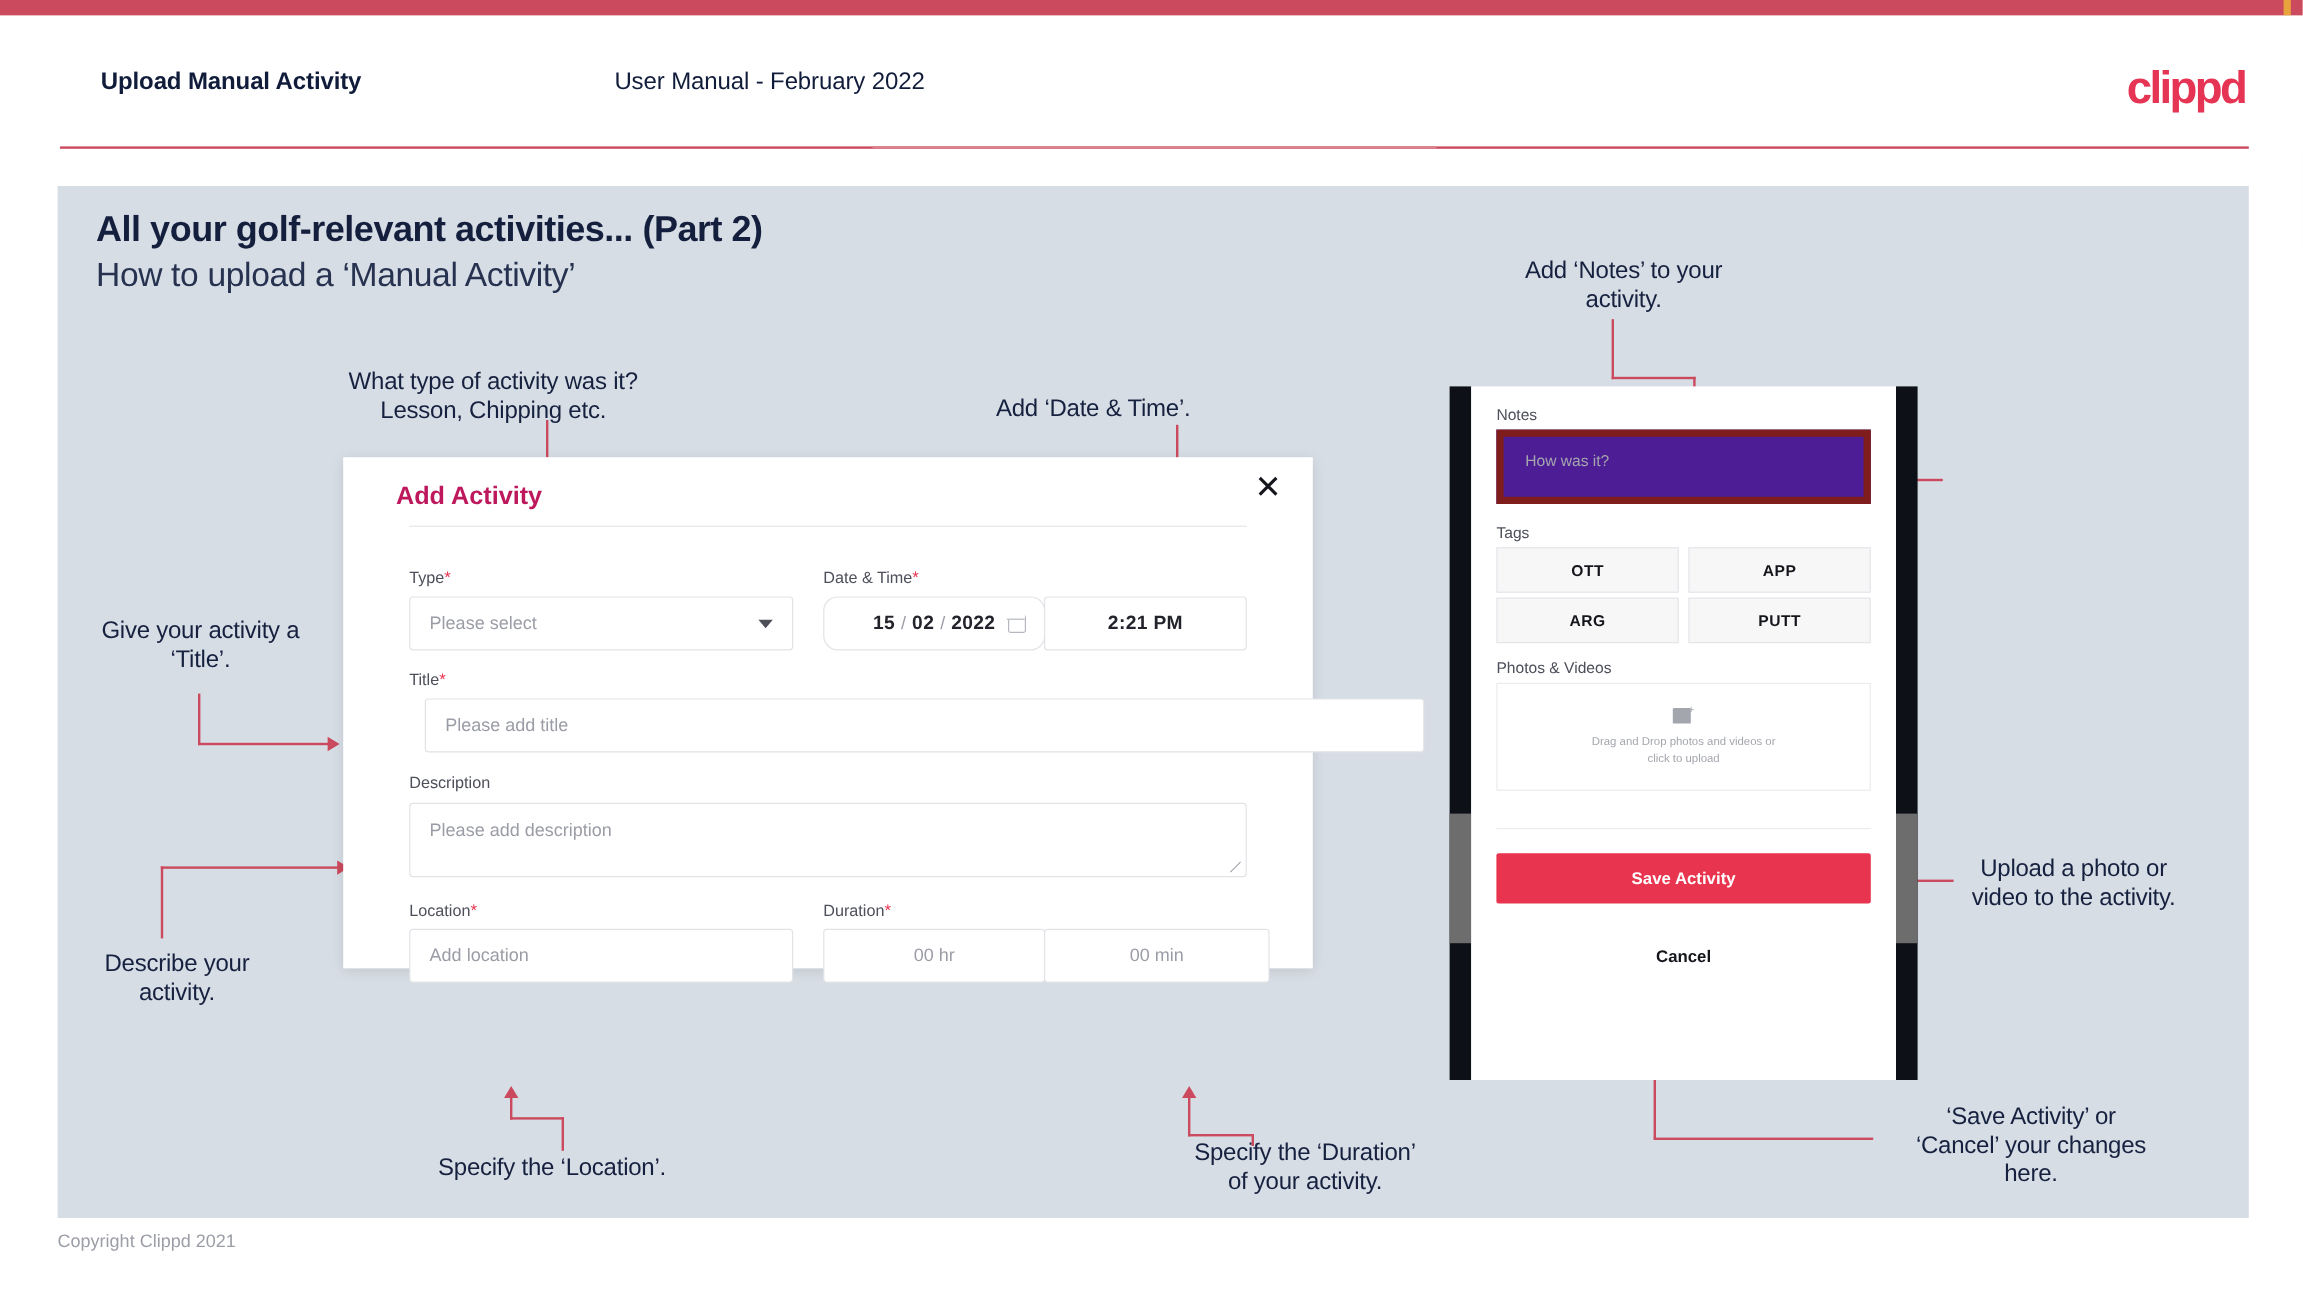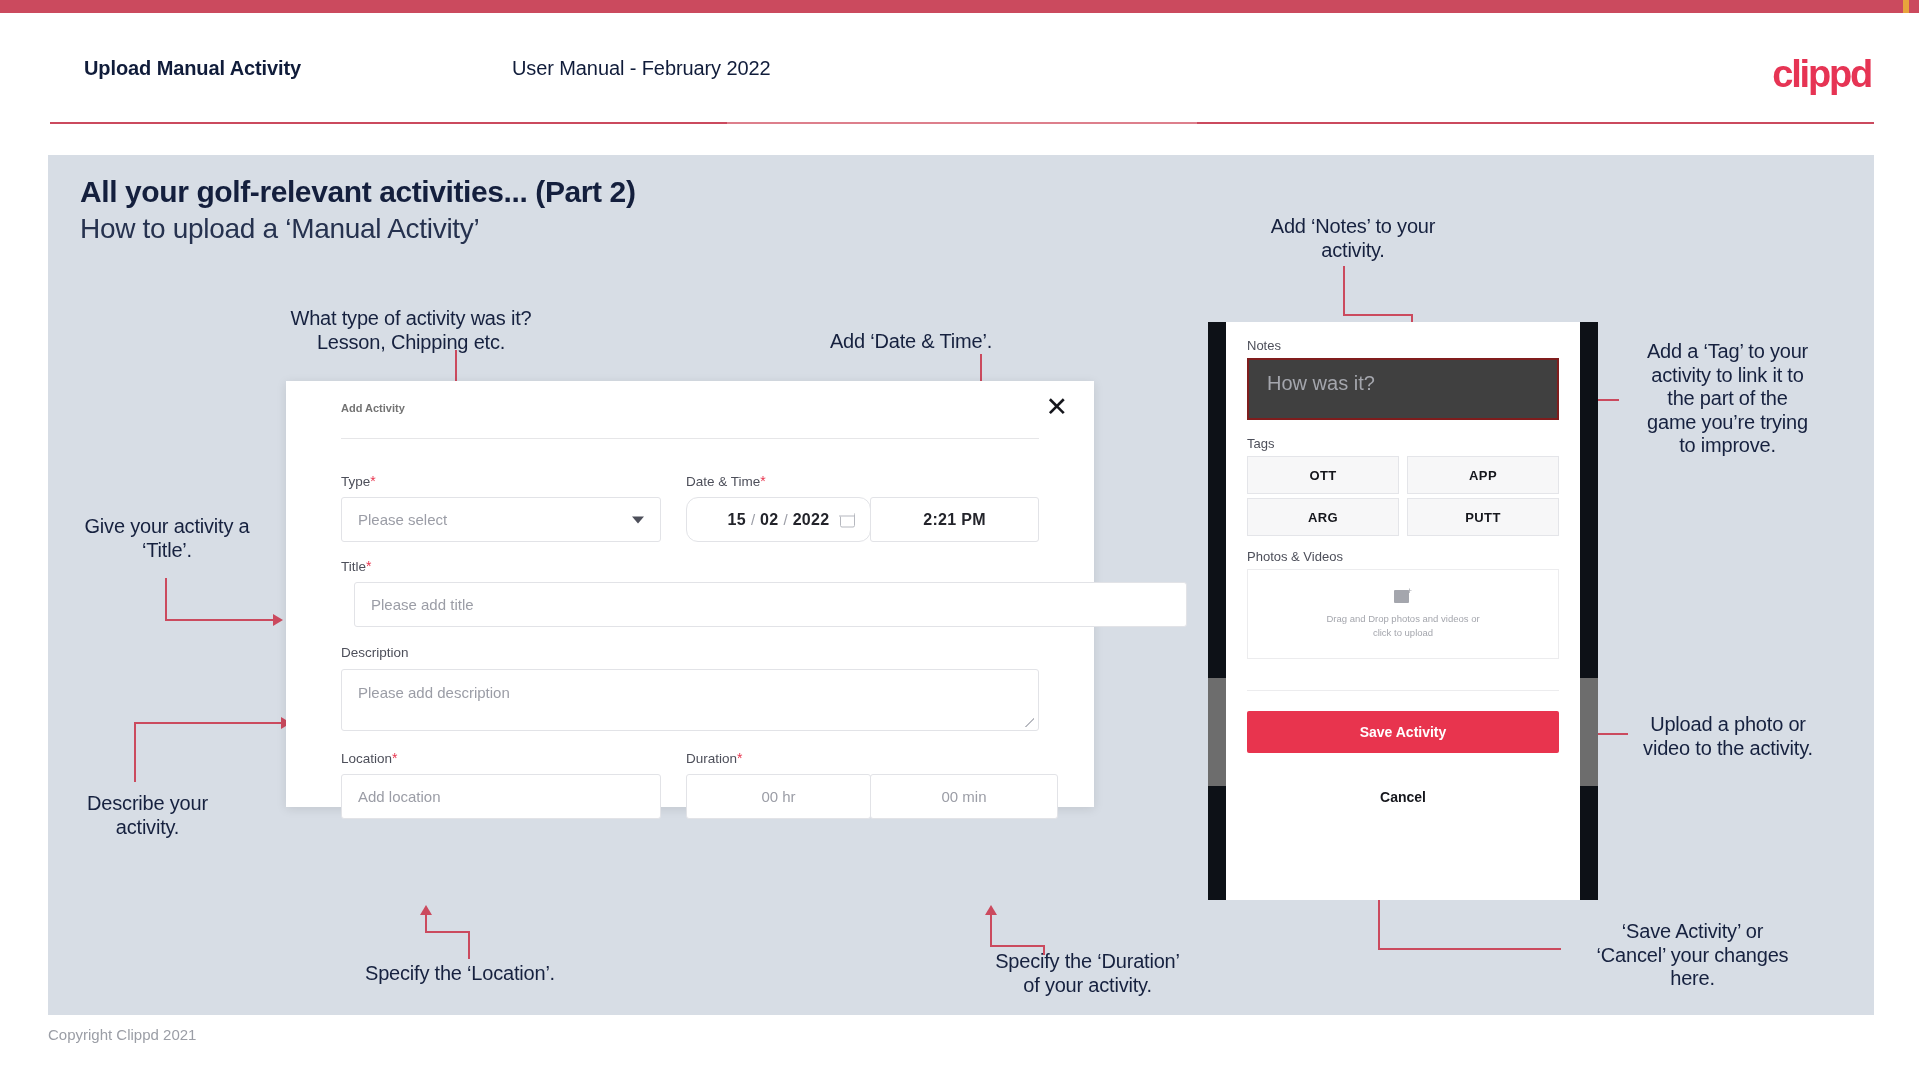--- a/index.html
+++ b/index.html
@@ -76,22 +76,22 @@
   .arrow.right { border-top: 6px solid transparent; border-bottom: 6px solid transparent; border-left: 10px solid #cb4a5e; }
   .arrow.left  { border-top: 6px solid transparent; border-bottom: 6px solid transparent; border-right: 10px solid #cb4a5e; }
 
   
   .modal {
     position: absolute; left: 286px; top: 381px; width: 808px; height: 426px;
     background: #ffffff; box-shadow: 0 2px 10px rgba(0,0,0,.10);
   }
   .modal-head { position: relative; height: 52px; }
   .modal-title {
-    position: absolute; left: 55px; top: 21px;
-    font-size: 11px; font-weight: 700; color: #737373;
+    position: absolute; left: 44px; top: 21px;
+    font-size: 21px; font-weight: 700; color: #be185d;
   }
   .modal-close {
     position: absolute; right: 26px; top: 12px;
     font-size: 27px; line-height: 1; color: #15161c; font-weight: 400;
     cursor: pointer; font-family: "DejaVu Sans", sans-serif;
   }
   .modal-rule {
     position: absolute; left: 55px; top: 57px; width: 698px; height: 1px; background:#e6e6e8;
   }
   .fld-label {
@@ -134,22 +134,22 @@
   .phone-edge { position: absolute; top: 0; width: 18px; height: 578px; background: #0d1117; }
   .phone-edge.l { left: 0; }
   .phone-edge.r { right: 0; }
   .phone-edge .seg { position: absolute; left: 0; width: 18px; background: #6d6d6d; }
   .phone-screen {
     position: absolute; left: 18px; top: 0; width: 354px; height: 578px;
     background: #ffffff; overflow: hidden;
   }
   .p-label { position: absolute; font-size: 13px; color: #4d4f5a; }
   .p-box {
-    position: absolute; border: 2px solid #7f1d1d; background: #404040;
-    font-size: 20px; color: #a4a6ad;
+    position: absolute; border: 6px solid #7f1d1d; background: #4c1d95;
+    font-size: 13px; color: #a4a6ad;
   }
   .p-tag {
     position: absolute; border: 1px solid #e4e5e9; background: #f7f7f8;
     display: flex; align-items: center; justify-content: center;
     font-size: 13px; font-weight: 700; color: #15161c; letter-spacing: .4px;
   }
   .p-drop {
     position: absolute; border: 1px solid #ececee; background: #fff;
     display: flex; flex-direction: column; align-items: center; justify-content: center;
   }
@@ -253,27 +253,20 @@
 
   <div class="anno" style="left:1248px; top:215px; width:210px;">
     <div>Add ‘Notes’ to your</div>
     <div>activity.</div>
   </div>
   <div class="ln lnv" style="left:1343px; top:266px; height:50px;"></div>
   <div class="ln lnh" style="left:1343px; top:314px; width:70px;"></div>
   <div class="ln lnv" style="left:1411px; top:314px; height:42px;"></div>
   <div class="arrow down" style="left:1406px; top:353px;"></div>
 
-  <div class="anno" style="left:1620px; top:340px; width:215px;">
-    <div>Add a ‘Tag’ to your</div>
-    <div>activity to link it to</div>
-    <div>the part of the</div>
-    <div>game you’re trying</div>
-    <div>to improve.</div>
-  </div>
   <div class="ln lnh" style="left:1501px; top:399px; width:118px;"></div>
   <div class="ln lnv" style="left:1501px; top:399px; height:90px;"></div>
   <div class="arrow down" style="left:1496px; top:486px;"></div>
 
   <div class="anno" style="left:1618px; top:713px; width:220px;">
     <div>Upload a photo or</div>
     <div>video to the activity.</div>
   </div>
   <div class="ln lnh" style="left:1568px; top:733px; width:60px;"></div>
   <div class="ln lnv" style="left:1568px; top:670px; height:65px;"></div>

